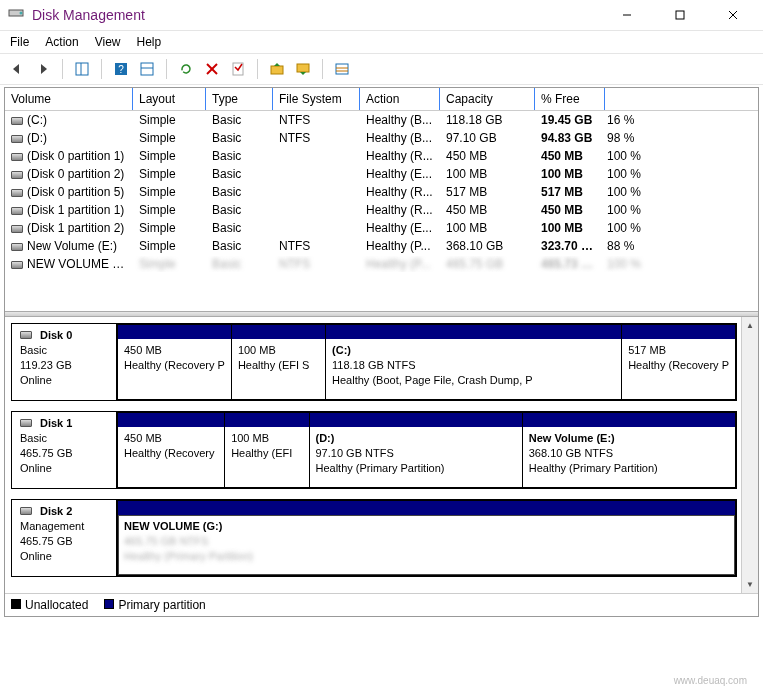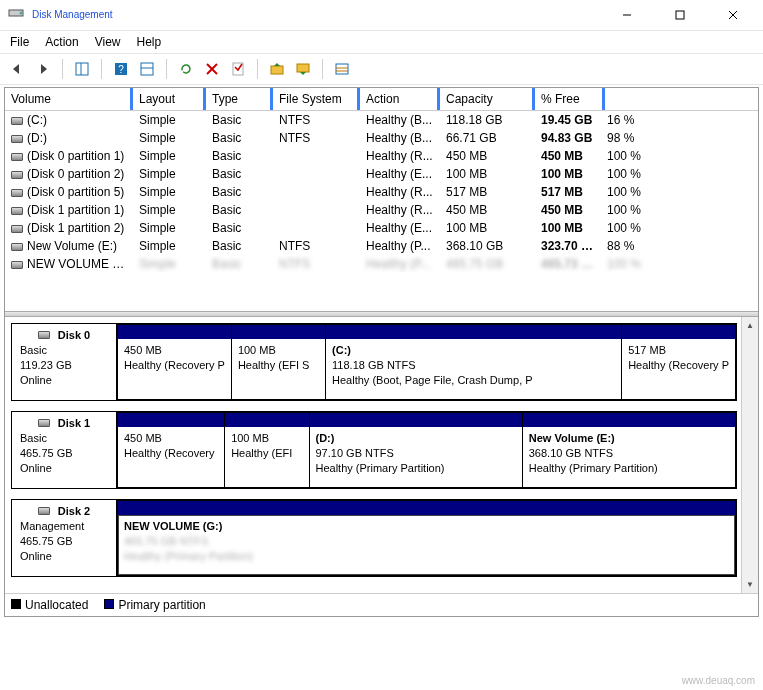--- a/index.html
+++ b/index.html
@@ -12,21 +12,21 @@
     width: 763px;
   }
   .titlebar {
     height: 30px;
     display: flex;
     align-items: center;
     border-bottom: 1px solid transparent;
     padding: 0 8px;
     gap: 8px;
   }
-  .titlebar .title { flex: 1; color: #1d4ed8; font-size: 10px; }
+  .titlebar .title { flex: 1; color: #701a75; font-size: 14px; }
   .win-btn {
     width: 45px; height: 28px;
     display: flex; align-items: center; justify-content: center;
     color: #000;
   }
   .menubar {
     display: flex;
     gap: 16px;
     padding: 4px 10px;
     border-top: 1px solid #e5e5e5;
@@ -54,21 +54,21 @@
   }
   .vol-table {
     width: 100%;
   }
   .vol-header {
     display: flex;
     border-bottom: 1px solid #cccccc;
     background: #fff;
   }
   .vol-header .col {
-    border-right: 3px solid #3b82f6;
+    border-right: 1px solid #3b82f6;
     padding: 4px 6px;
     font-weight: normal;
     position: relative;
   }
   .vol-header .col:last-child { border-right: none; flex: 1; }
   .vol-body { min-height: 200px; }
   .vol-row {
     display: flex;
     padding: 1px 0;
   }
@@ -115,21 +115,21 @@
     margin-bottom: 10px;
     min-height: 78px;
   }
   .disk-label {
     width: 105px;
     padding: 4px 8px;
     border-right: 1px solid #000;
     font-size: 11px;
     line-height: 1.35;
   }
-  .disk-label .dname { font-weight: bold; display: flex; align-items: center; gap: 4px; justify-content: center; }
+  .disk-label .dname { font-weight: bold; display: flex; align-items: center; gap: 4px; }
   .disk-parts {
     flex: 1;
     display: flex;
     padding: 0;
   }
   .part {
     border: 1px solid #000;
     margin: 0;
     display: flex;
     flex-direction: column;
@@ -154,21 +154,21 @@
     padding: 4px 6px;
     align-items: flex-start;
     border-top: 1px solid #ccc;
   }
   .leg-sw {
     width: 10px; height: 10px; display: inline-block;
     margin-right: 4px; border: 1px solid #000;
   }
   .leg-black { background: #000; }
   .leg-navy  { background: #000080; }
-  .watermark { position: fixed; right: 8px; bottom: 4px; font-size: 10px; color: #bbb; }
+  .watermark { position: fixed; right: 16px; bottom: 4px; font-size: 10px; color: #bbb; }
 </style>
 </head>
 <body>
 
 <div class="titlebar">
   <span>
     <svg width="16" height="16" viewBox="0 0 16 16">
         <rect x="1" y="5" width="14" height="6" fill="#ccc" stroke="#555"></rect>
         <circle cx="13" cy="8" r="1.5" fill="#4aa"></circle>
       </svg>
@@ -295,21 +295,21 @@
           <div class="col c-cap">118.18 GB</div>
           <div class="col c-free">19.45 GB</div>
           <div class="col c-pct">16 %</div>
         </div>
         <div class="vol-row">
           <div class="col c-vol"><span class="disk-ico"></span><span>(D:)</span></div>
           <div class="col c-lay">Simple</div>
           <div class="col c-type">Basic</div>
           <div class="col c-fs">NTFS</div>
           <div class="col c-stat">Healthy (B...</div>
-          <div class="col c-cap">66.71 GB</div>
+          <div class="col c-cap">97.10 GB</div>
           <div class="col c-free">94.83 GB</div>
           <div class="col c-pct">98 %</div>
         </div>
         <div class="vol-row">
           <div class="col c-vol"><span class="disk-ico"></span><span>(Disk 0 partition 1)</span></div>
           <div class="col c-lay">Simple</div>
           <div class="col c-type">Basic</div>
           <div class="col c-fs"></div>
           <div class="col c-stat">Healthy (R...</div>
           <div class="col c-cap">450 MB</div>

